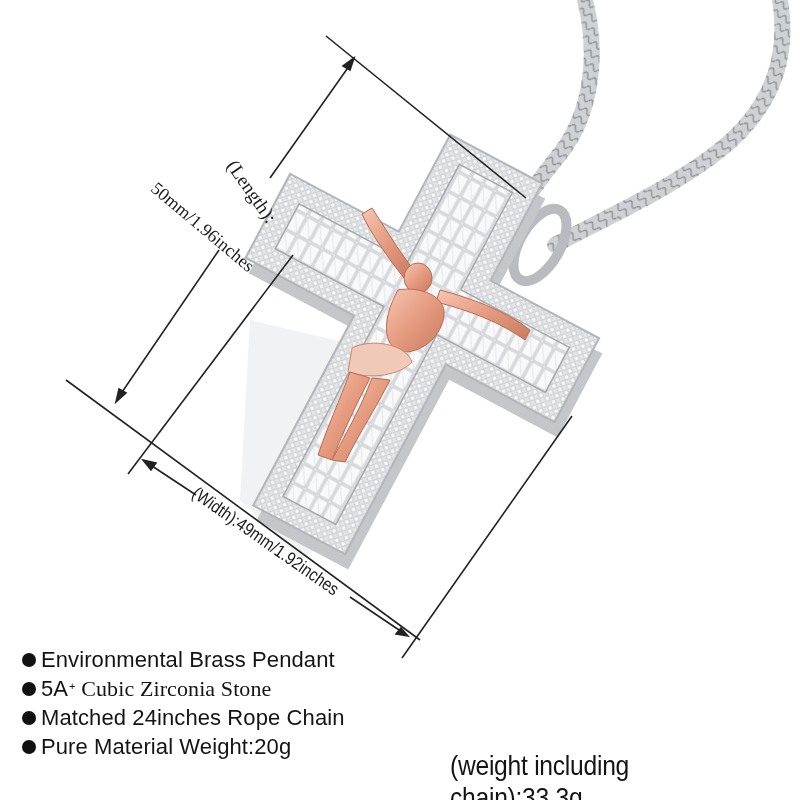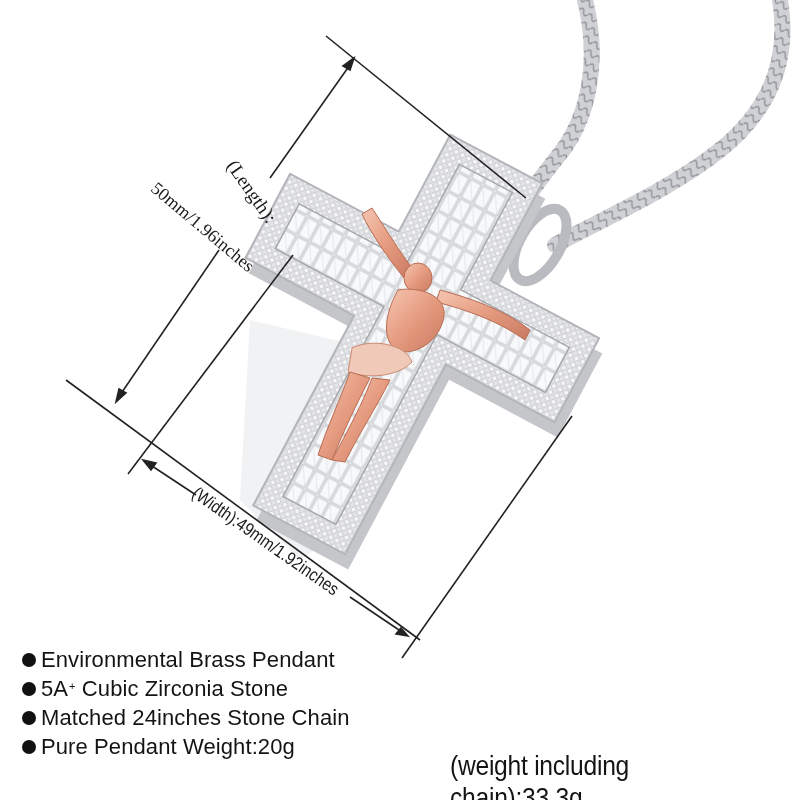--- a/index.html
+++ b/index.html
@@ -119,27 +119,27 @@
   
   <ul class="features">
     <li>
       <span class="bullet"></span>
       <span>Environmental Brass Pendant</span>
     </li>
     <li>
       <span class="bullet"></span>
       <span>5A</span>
         <sup class="plus">+</sup>
-        <span style="white-space:pre;"> Cubic Zirconia Stone</span>
+        <span style="white-space:pre;font-family:Liberation Serif, serif;"> Cubic Zirconia Stone</span>
     </li>
     <li>
       <span class="bullet"></span>
-      <span>Matched 24inches Stone Chain</span>
+      <span>Matched 24inches Rope Chain</span>
     </li>
     <li>
       <span class="bullet"></span>
-      <span>Pure Pendant Weight:20g</span>
+      <span>Pure Material Weight:20g</span>
     </li>
   </ul>
 
   
   <div class="total-weight">(weight including chain):33.3g</div>
 </div>
 
 </body></html>

